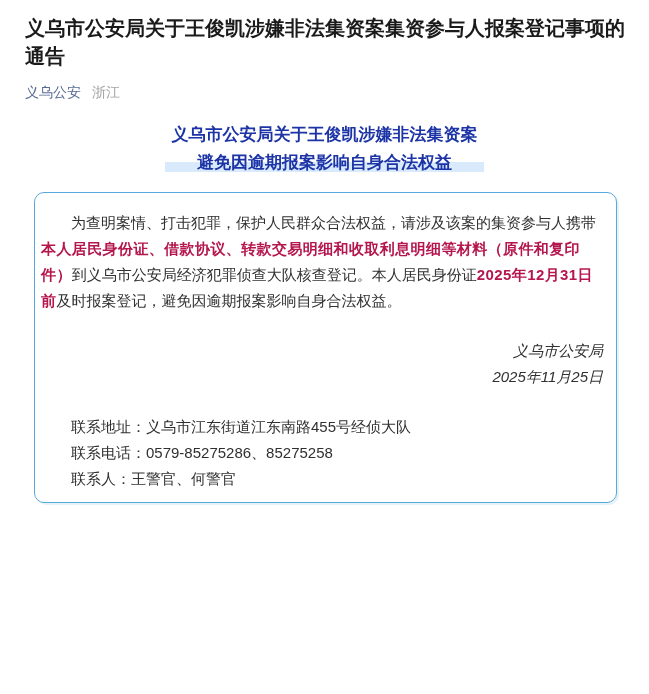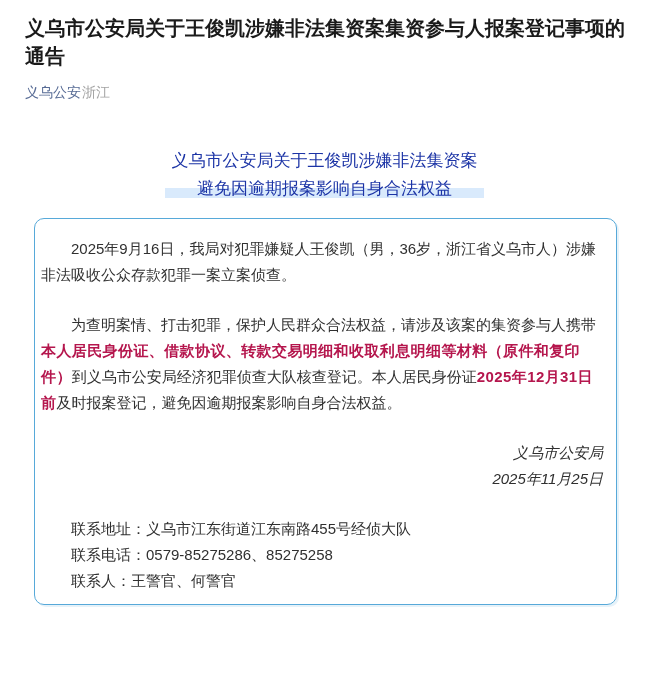--- a/index.html
+++ b/index.html
@@ -8,29 +8,29 @@
     font-family: "Liberation Sans", "DejaVu Sans", sans-serif;
   }
   .page { width: 649px; height: 694px; background: #ffffff; }
 
   h1.article-title {
     margin: 14px 28px 0 25px; width: 608px;
     font-size: 20px; line-height: 28px; font-weight: 700; color: #1a1a1a;
   }
 
   .byline {
-    display: flex; align-items: center; gap: 1px;
+    display: flex; align-items: center; gap: 11px;
     margin: 12px 25px 0 25px; font-size: 14px; line-height: 20px;
   }
   .account { color: #576b95; cursor: pointer; }
   .meta { color: #a3a3a3; }
 
   .notice-title {
-    margin-top: 45px; text-align: center;
-    font-size: 17px; font-weight: 400; color: #1c34a6; line-height: 28px;
+    margin-top: 19px; text-align: center;
+    font-size: 17px; font-weight: 700; color: #1c34a6; line-height: 28px;
   }
   .hl {
     background: linear-gradient(180deg, rgba(217,234,252,0) 45%, #d9eafc 45%);
     padding: 0 32px;
   }
 
   .notice-box {
     box-sizing: border-box;
     margin: 15px 32px 0 34px; width: 583px;
     border: 1px solid #57a9d9; border-radius: 10px;
@@ -56,21 +56,20 @@
     <span class="meta">浙江</span>
   </div>
 
   <div class="notice-title">
     <div>义乌市公安局关于王俊凯涉嫌非法集资案</div>
     <div><span class="hl">避免因逾期报案影响自身合法权益</span></div>
   </div>
 
   <div class="notice-box">
 
-    <p class="para indent">2025年9月16日，我局对犯罪嫌疑人王俊凯（男，36岁，浙江省义乌市人）涉嫌非法吸收公众存款犯罪一案立案侦查。</p>
 
     <p class="para indent"><span>为查明案情、打击犯罪，保护人民群众合法权益，请涉及该案的集资参与人携带</span><span class="em-red">本人居民身份证、借款协议、转款交易明细和收取利息明细等材料（原件和复印件）</span><span>到义乌市公安局经济犯罪侦查大队核查登记。本人居民身份证</span><span class="em-red">2025年12月31日前</span><span>及时报案登记，避免因逾期报案影响自身合法权益。</span></p>
 
 
     <div class="signature">
       <div>义乌市公安局</div>
       <div>2025年11月25日</div>
     </div>
 
     <div class="contact">

